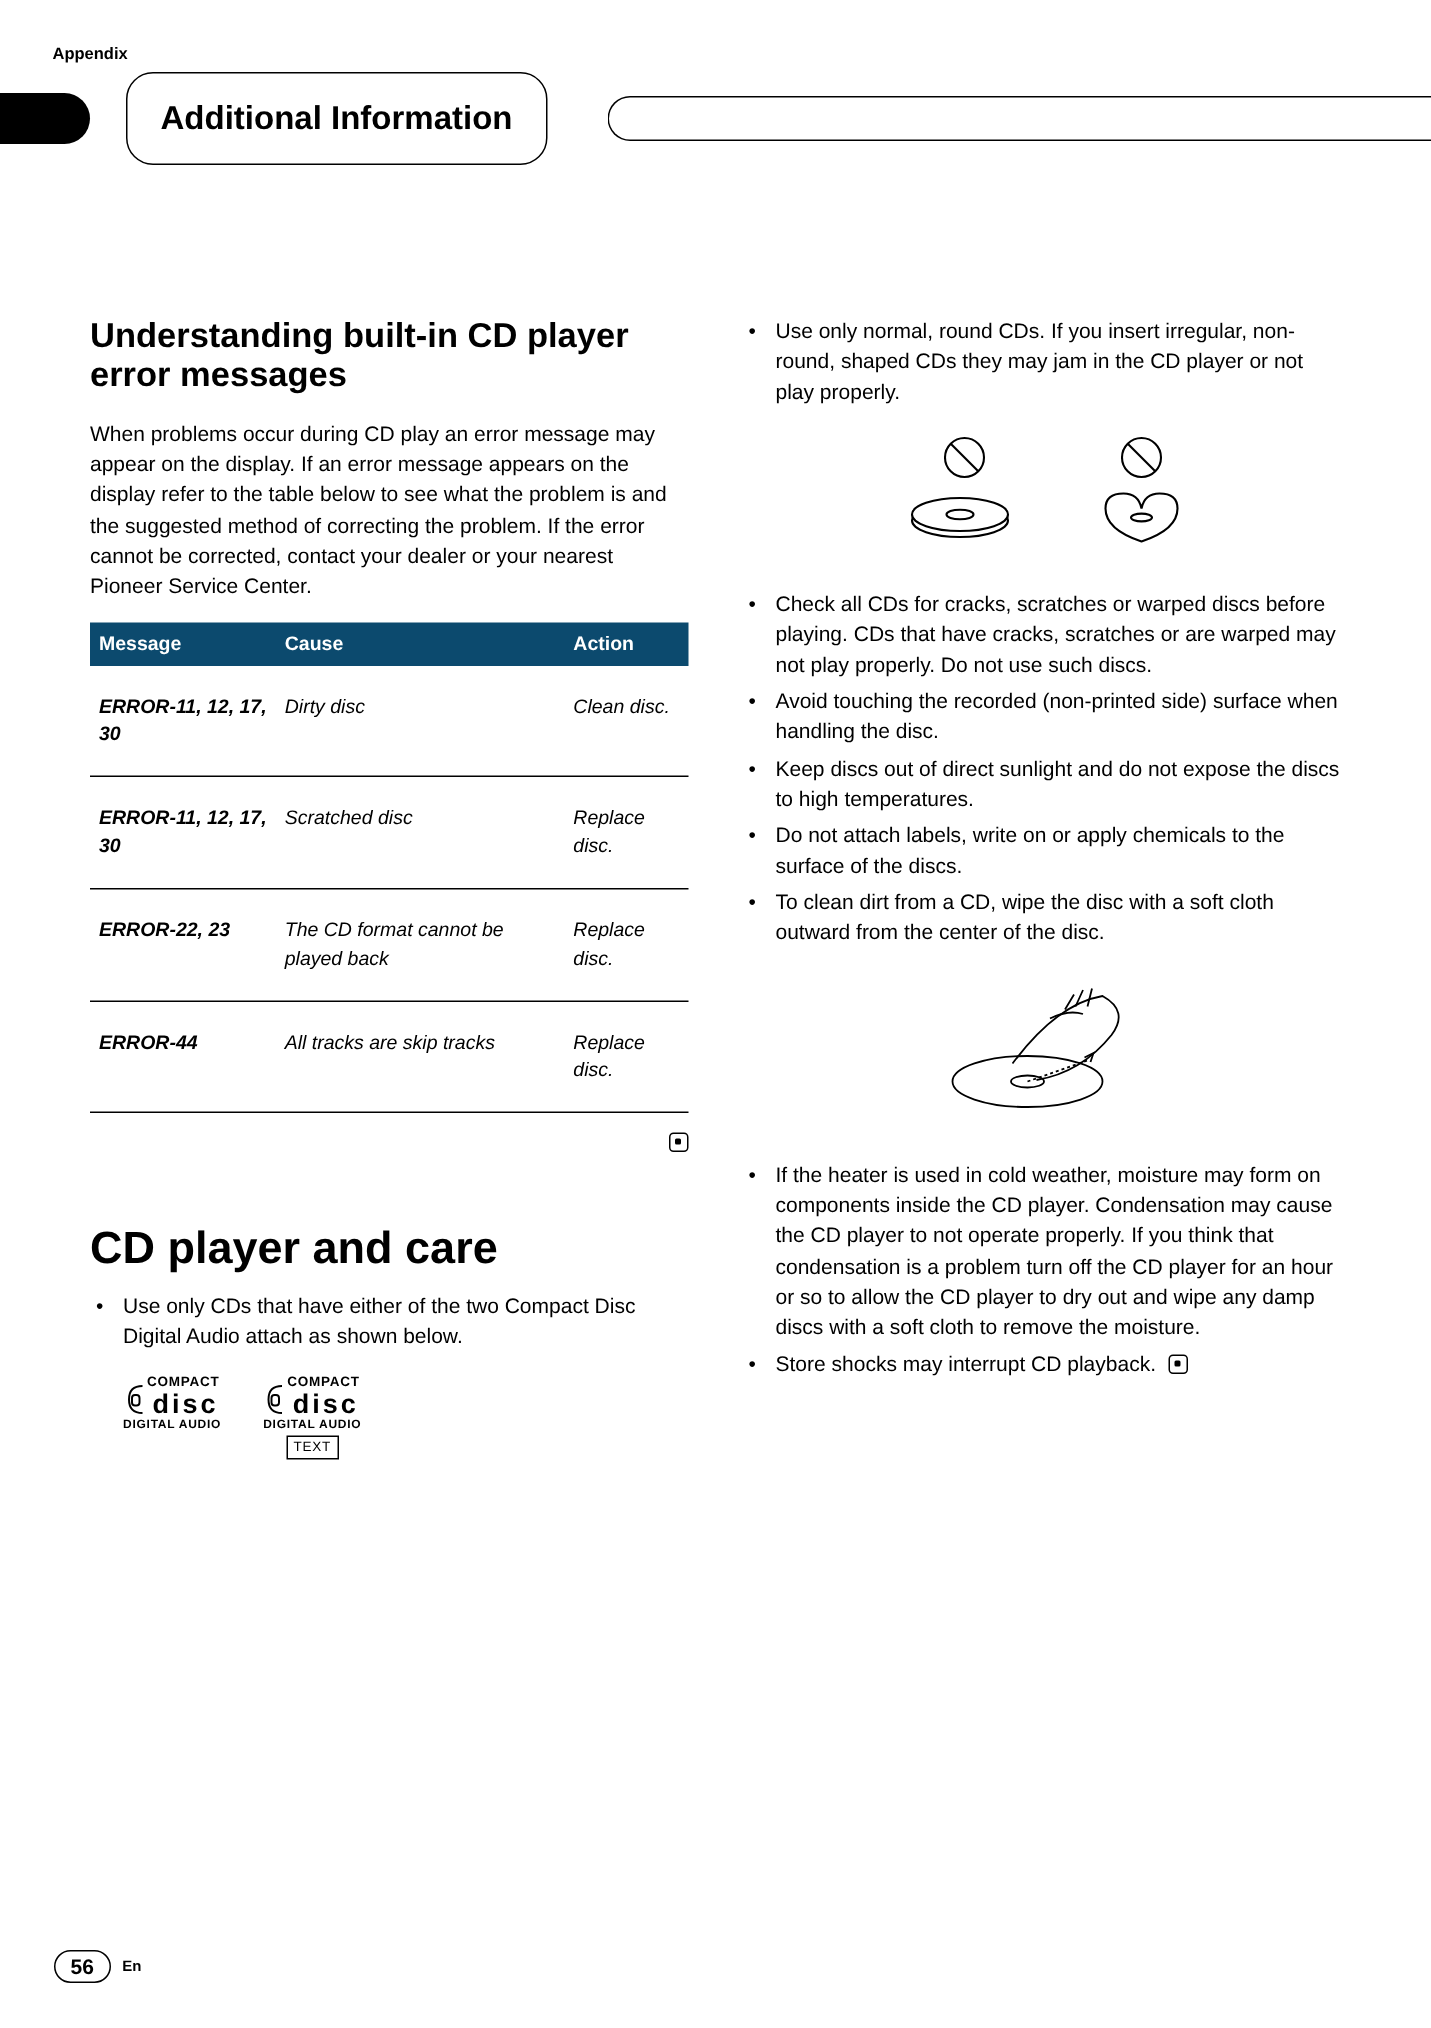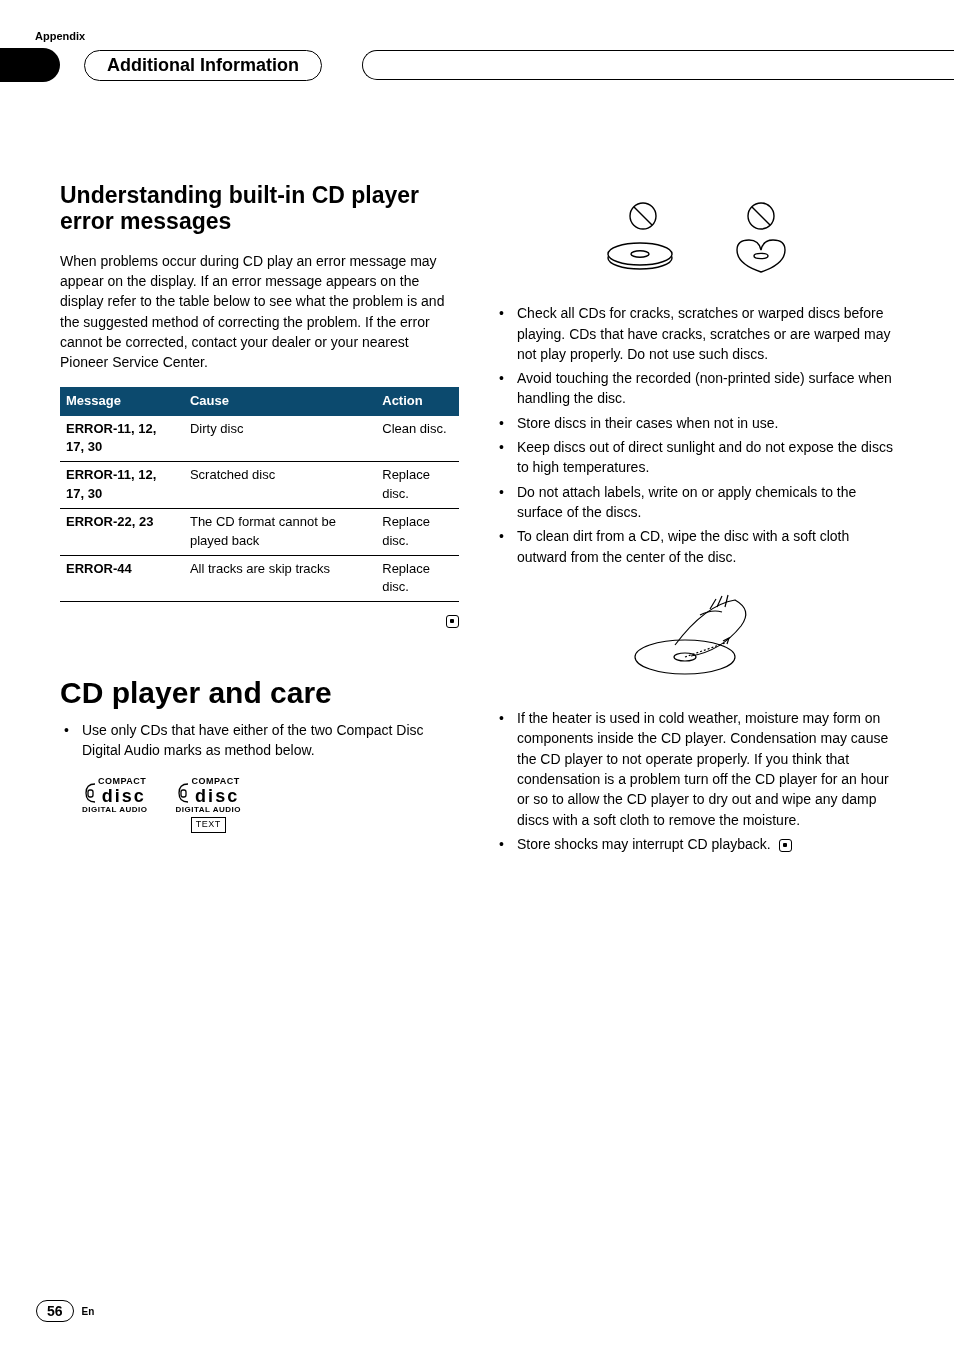--- a/index.html
+++ b/index.html
@@ -32,22 +32,22 @@
   .tab-shape {
     background: #000;
     height: 34px;
     width: 60px;
     border-top-right-radius: 17px;
     border-bottom-right-radius: 17px;
   }
   .section-pill {
     border: 1.5px solid #000;
     border-radius: 18px;
-    padding: 4px 22px;
-    font-size: 18px;
+    padding: 17px 22px;
+    font-size: 22px;
     font-weight: 900;
     display: inline-block;
     margin-left:-16px;
   }
   .empty-pill {
     border-top: 1.5px solid #000;
     border-bottom: 1.5px solid #000;
     border-left: 1.5px solid #000;
     border-top-left-radius: 18px;
     border-bottom-left-radius: 18px;
@@ -84,23 +84,24 @@
     font-size: 13px;
   }
   table.err th {
     background: #0c4a6e;
     color: #fff;
     text-align: left;
     padding: 5px 6px;
     font-weight: bold;
   }
   table.err td {
-    padding: 4px 6px;
+    padding: 18px 6px;
     vertical-align: top;
     border-bottom: 1px solid #000;
+    font-style: italic;
   }
   table.err td.msg {
     font-weight: bold;
   }
   ul.bullets {
     list-style: none;
     padding: 0;
     margin: 0;
   }
   ul.bullets > li {
@@ -241,21 +242,21 @@
           <td>Replace disc.</td>
         </tr>
       </tbody>
     </table>
     <div class="end-mark-row">
       <span class="end-square"></span>
     </div>
 
     <h1 class="subtitle">CD player and care</h1>
     <ul class="bullets">
-      <li>Use only CDs that have either of the two Compact Disc Digital Audio marks as method below.</li>
+      <li>Use only CDs that have either of the two Compact Disc Digital Audio attach as shown below.</li>
     </ul>
 
     <div class="logos-row">
       <div class="cd-logo">
         <div style="display:flex; align-items:flex-end; gap:2px;">
           <svg width="14" height="22">
                 <path d="M13 2 Q4 2 4 11 Q4 20 13 20" fill="none" stroke="#000" stroke-width="1.3"></path>
                 <rect x="6" y="8" width="5" height="7" rx="2" fill="none" stroke="#000" stroke-width="1.3"></rect>
               </svg>
           <div>
@@ -277,20 +278,23 @@
             <div class="disc">d<span style="display:inline-block;width:3px"></span>i<span style="display:inline-block;width:3px"></span>s<span style="display:inline-block;width:3px"></span>c</div>
           </div>
         </div>
         <div class="da">DIGITAL AUDIO</div>
         <div class="textbox">TEXT</div>
       </div>
     </div>
   </div>
 
   <div class="col" style="padding-top:60px;">
+    <ul class="bullets">
+      <li>Use only normal, round CDs. If you insert irregular, non-round, shaped CDs they may jam in the CD player or not play properly.</li>
+    </ul>
 
     <div class="svg-wrap">
       <svg width="260" height="80" viewBox="0 0 260 80">
         <g stroke="#000" fill="none" stroke-width="1.4">
 
           <ellipse cx="75" cy="58" rx="32" ry="11"></ellipse>
           <ellipse cx="75" cy="54" rx="32" ry="11" fill="#fff"></ellipse>
           <ellipse cx="75" cy="54" rx="9" ry="3.2"></ellipse>
 
           <circle cx="78" cy="16" r="13"></circle>
@@ -301,21 +305,20 @@
 
           <circle cx="196" cy="16" r="13"></circle>
           <line x1="187" y1="7" x2="205" y2="25"></line>
         </g>
       </svg>
     </div>
 
     <ul class="bullets">
       <li>Check all CDs for cracks, scratches or warped discs before playing. CDs that have cracks, scratches or are warped may not play properly. Do not use such discs.</li>
       <li>Avoid touching the recorded (non-printed side) surface when handling the disc.</li>
-      <li>Store discs in their cases when not in use.</li>
       <li>Keep discs out of direct sunlight and do not expose the discs to high temperatures.</li>
       <li>Do not attach labels, write on or apply chemicals to the surface of the discs.</li>
       <li>To clean dirt from a CD, wipe the disc with a soft cloth outward from the center of the disc.</li>
     </ul>
 
     <div class="svg-wrap">
       <svg width="160" height="100" viewBox="0 0 160 100">
         <g stroke="#000" fill="none" stroke-width="1.2">
           <ellipse cx="70" cy="72" rx="50" ry="17"></ellipse>
           <ellipse cx="70" cy="72" rx="11" ry="4"></ellipse>

